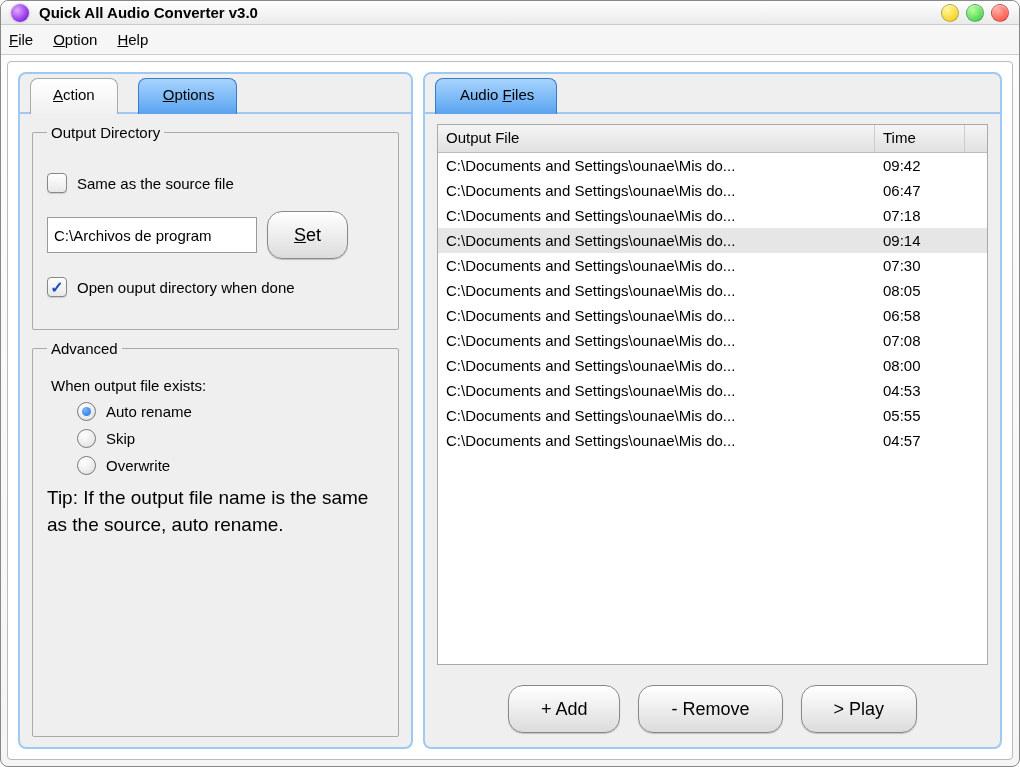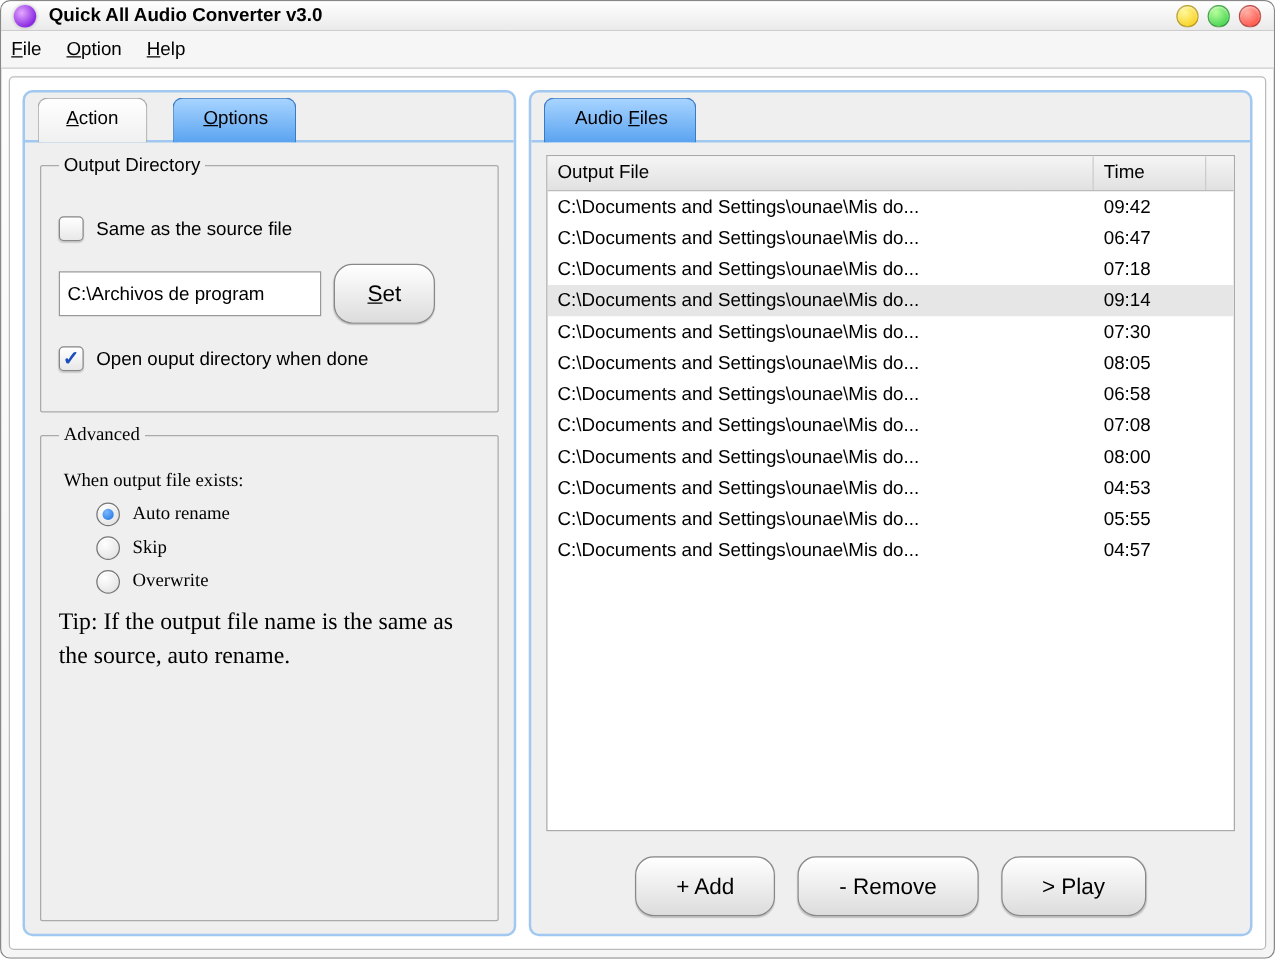--- a/index.html
+++ b/index.html
@@ -272,21 +272,21 @@
           <div class="row">
             <input class="textfield" value="C:\Archivos de program" style="">
             <button class="btn"><u>S</u><span>et</span></button>
           </div>
           <div class="row">
             <span class="chk checked"></span>
             <span>Open ouput directory when done</span>
           </div>
         </fieldset>
 
-        <fieldset style="flex:1;font-family:Liberation Serif, serif;">
+        <fieldset style="flex:1;">
           <legend>Advanced</legend>
           <div class="adv-label">When output file exists:</div>
           <div class="radio-row">
             <span class="radio checked"></span>
             <span>Auto rename</span>
           </div>
           <div class="radio-row">
             <span class="radio"></span>
             <span>Skip</span>
           </div>

